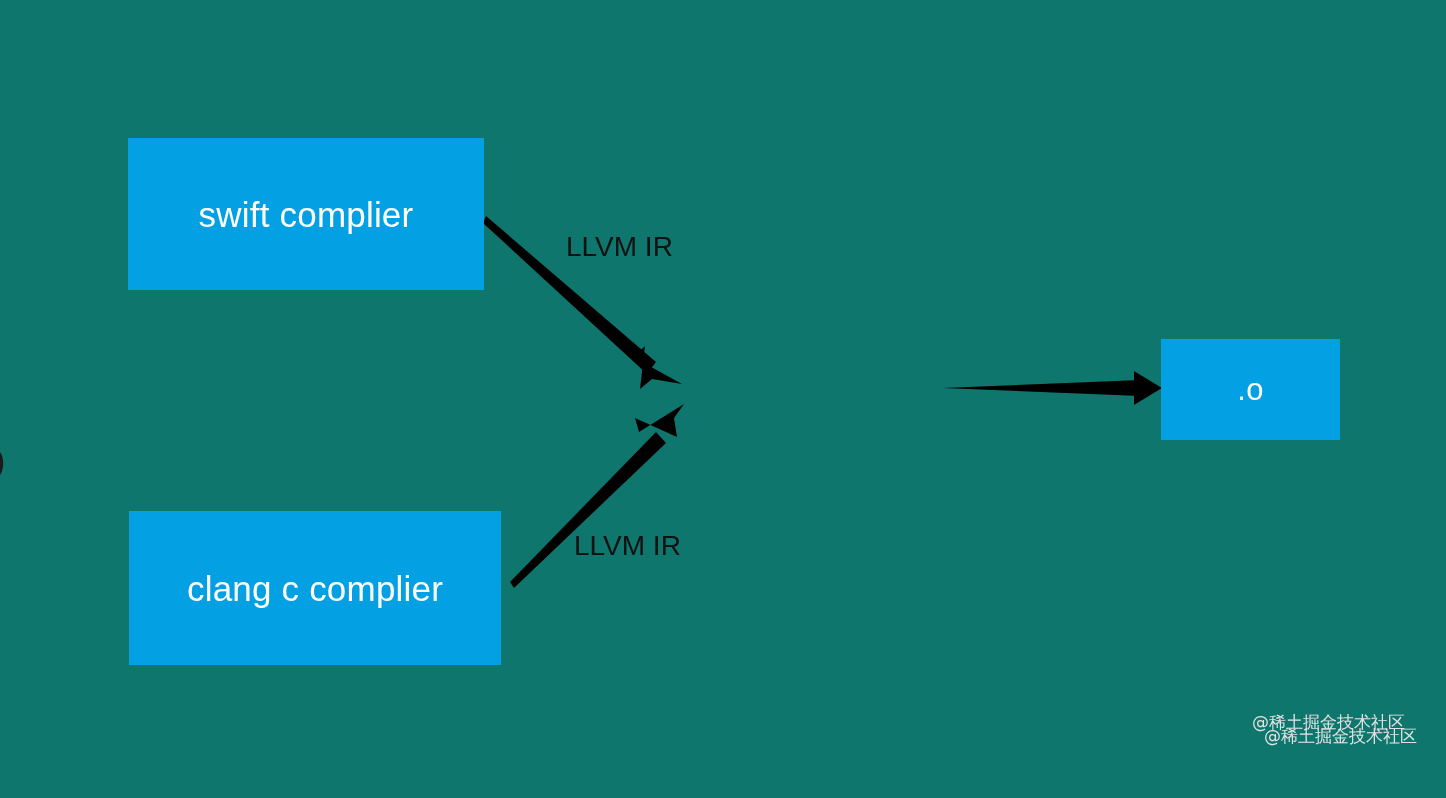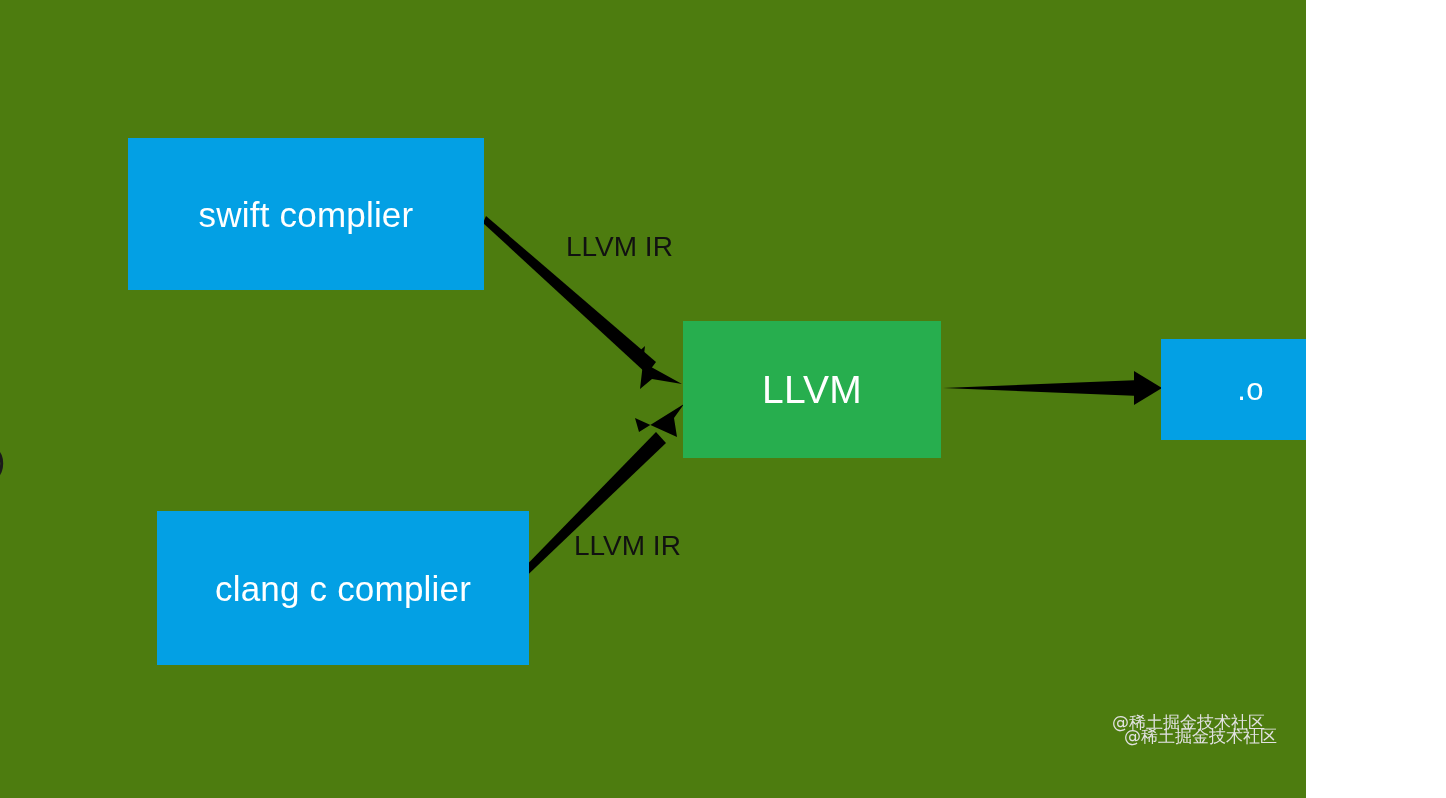--- a/index.html
+++ b/index.html
@@ -6,23 +6,23 @@
   html, body {
     margin: 0;
     padding: 0;
     background: #ffffff;
   }
   body {
     font-family: "Liberation Sans", sans-serif;
   }
   #canvas {
     position: relative;
-    width: 1306px;
+    width: 1446px;
     height: 798px;
-    background: #4d7c0f;
+    background: #0f766e;
     overflow: hidden;
   }
   .node {
     position: absolute;
     display: flex;
     align-items: center;
     justify-content: center;
     box-sizing: border-box;
     color: #ffffff;
     font-family: "Liberation Sans", sans-serif;
@@ -39,21 +39,20 @@
     background: #03a0e4;
     font-size: 35px;
   }
   .node-clang {
     left: 129px;
     top: 511px;
     width: 372px;
     height: 154px;
     background: #03a0e4;
     font-size: 35px;
-    margin-left: 28px;
   }
   .node-llvm {
     left: 683px;
     top: 321px;
     width: 258px;
     height: 137px;
     background: #27ae4e;
     font-size: 39px;
   }
   .node-obj {
@@ -147,23 +146,20 @@
   </svg>
 
   <div class="node node-swift">
     <span>swift complier</span>
   </div>
 
   <div class="node node-clang">
     <span>clang c complier</span>
   </div>
 
-  <div class="node node-llvm">
-    <span>LLVM</span>
-  </div>
 
   <div class="node node-obj">
     <span>.o</span>
   </div>
 
   <div class="edge-label label-top">LLVM IR</div>
 
   <div class="edge-label label-bottom">LLVM IR</div>
 
   <div class="stray-glyph">)</div>

